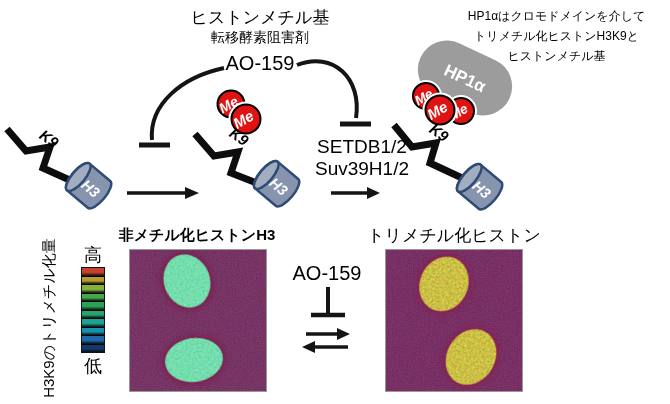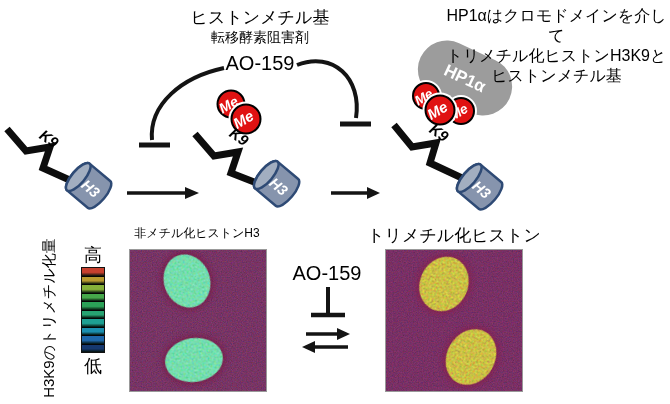--- a/index.html
+++ b/index.html
@@ -6,28 +6,28 @@
   .stage{
     position:relative;width:670px;height:404px;background:#ffffff;overflow:hidden;
     font-family:"Liberation Sans","DejaVu Sans",sans-serif;color:#000;
   }
   .stage svg{display:block;}
   #diagram{position:absolute;left:0;top:0;}
   .txt{position:absolute;text-align:center;line-height:1.2;}
   .t-line1{left:160px;top:8px;width:200px;font-size:17px;}
   .t-line2{left:160px;top:29px;width:200px;font-size:14px;}
   .t-ao{left:160px;top:51px;width:200px;font-size:20px;}
-  .hp1-note{left:445px;top:6px;width:223px;font-size:16px;line-height:20px;}
+  .hp1-note{left:445px;top:6px;width:223px;font-size:12px;line-height:20px;}
   .enz-left{left:115px;top:160px;width:95px;font-size:19px;}
   .enz-right{left:314px;top:136px;width:96px;font-size:19px;line-height:22px;}
   .high{left:80px;top:245px;width:26px;font-size:18px;}
   .low{left:80px;top:356px;width:26px;font-size:18px;}
   .vlabel{left:-36px;top:309px;width:170px;height:18px;font-size:15px;
           transform:rotate(-90deg);}
-  .p1-title{left:107px;top:226px;width:180px;font-size:12px;}
+  .p1-title{left:107px;top:226px;width:180px;font-size:15px;font-weight:bold;}
   .p2-title{left:364px;top:226px;width:180px;font-size:17px;}
   .ao-bottom{left:288px;top:261px;width:78px;font-size:20px;}
   .colorbar{
     position:absolute;left:81px;top:267px;width:24px;height:86px;
     display:flex;flex-direction:column;border:1px solid #111;box-sizing:border-box;
   }
   .colorbar .seg{flex:1;border-top:1px solid #050505;}
   .colorbar .seg:first-child{border-top:none;}
   .panel{
     position:absolute;width:138px;height:143px;border:1px solid #999;
@@ -114,20 +114,24 @@
   <div class="txt t-line1">ヒストンメチル基</div>
   <div class="txt t-line2">転移酵素阻害剤</div>
   <div class="txt t-ao">AO-159</div>
 
   <div class="txt hp1-note">
     <div>HP1αはクロモドメインを介して</div>
     <div>トリメチル化ヒストンH3K9と</div>
     <div>ヒストンメチル基</div>
   </div>
 
+  <div class="txt enz-right">
+    <div>SETDB1/2</div>
+    <div>Suv39H1/2</div>
+  </div>
 
   <div class="txt high">高</div>
   <div class="colorbar">
       <div class="seg" style="background: linear-gradient(rgb(200, 64, 46) 0%, rgb(200, 64, 46) 55%, rgb(4, 18, 11) 100%);"></div>
       <div class="seg" style="background: linear-gradient(rgb(185, 155, 47) 0%, rgb(185, 155, 47) 55%, rgb(4, 18, 11) 100%);"></div>
       <div class="seg" style="background: linear-gradient(rgb(134, 177, 58) 0%, rgb(134, 177, 58) 55%, rgb(4, 18, 11) 100%);"></div>
       <div class="seg" style="background: linear-gradient(rgb(70, 168, 75) 0%, rgb(70, 168, 75) 55%, rgb(4, 18, 11) 100%);"></div>
       <div class="seg" style="background: linear-gradient(rgb(43, 162, 87) 0%, rgb(43, 162, 87) 55%, rgb(4, 18, 11) 100%);"></div>
       <div class="seg" style="background: linear-gradient(rgb(39, 163, 114) 0%, rgb(39, 163, 114) 55%, rgb(4, 18, 11) 100%);"></div>
       <div class="seg" style="background: linear-gradient(rgb(30, 160, 147) 0%, rgb(30, 160, 147) 55%, rgb(4, 18, 11) 100%);"></div>

